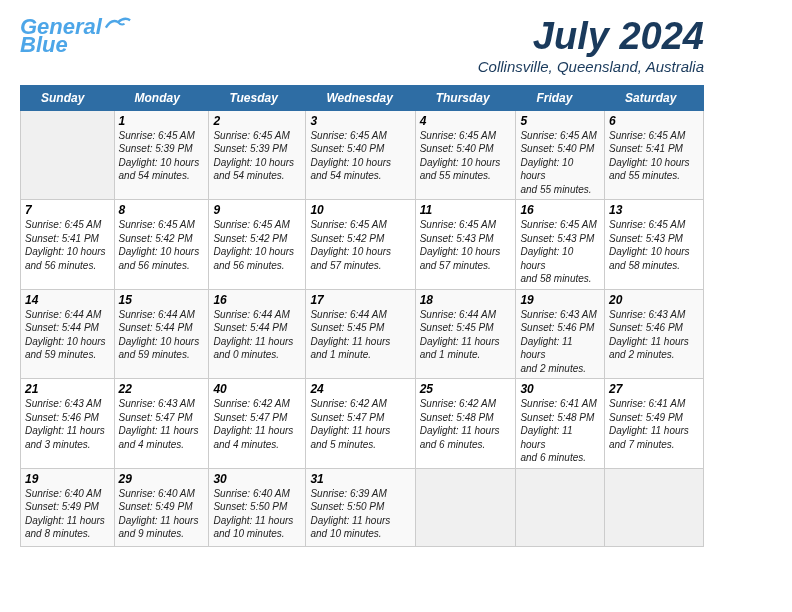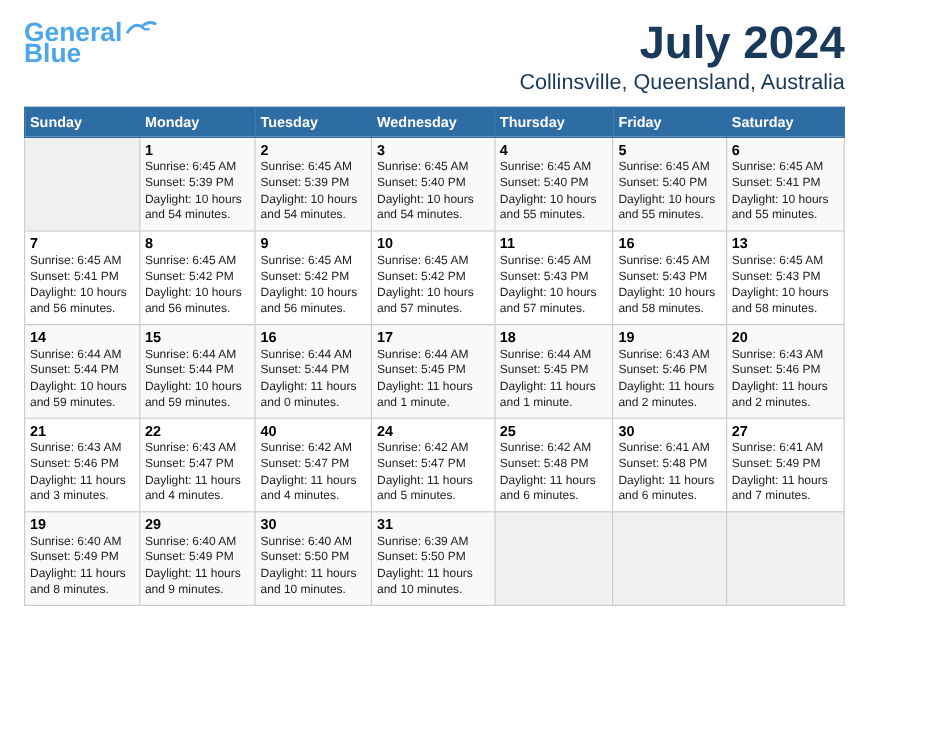--- a/index.html
+++ b/index.html
@@ -8,20 +8,21 @@
       background: #fff;
       width: 792px;
       height: 612px;
       overflow: hidden;
     }
     .page {
       width: 724px;
       height: 612px;
       padding: 16px 20px;
       background: #fff;
+      font-style: italic;
     }
     .header {
       display: flex;
       justify-content: space-between;
       align-items: flex-start;
       margin-bottom: 10px;
     }
     .logo {
       display: flex;
       flex-direction: column;
@@ -46,32 +47,32 @@
       text-align: right;
       margin-left: 26px;
     }
     .month-title {
       font-size: 38px;
       font-weight: bold;
       color: #1a3a5c;
       line-height: 1.1;
     }
     .location {
-      font-size: 18px;
+      font-size: 15px;
       color: #1a3a5c;
     }
     .calendar {
       width: 100%;
       border-collapse: collapse;
       font-size: 10.5px;
     }
     .calendar th {
       background: #2e6da4;
       color: #fff;
-      padding: 5px 4px;
+      padding: 5px 20px;
       text-align: left;
       font-size: 12px;
       font-weight: bold;
       border: 1px solid #2e6da4;
     }
     .calendar td {
       border: 1px solid #ccc;
       vertical-align: top;
       padding: 3px 4px;
       width: 113px;

